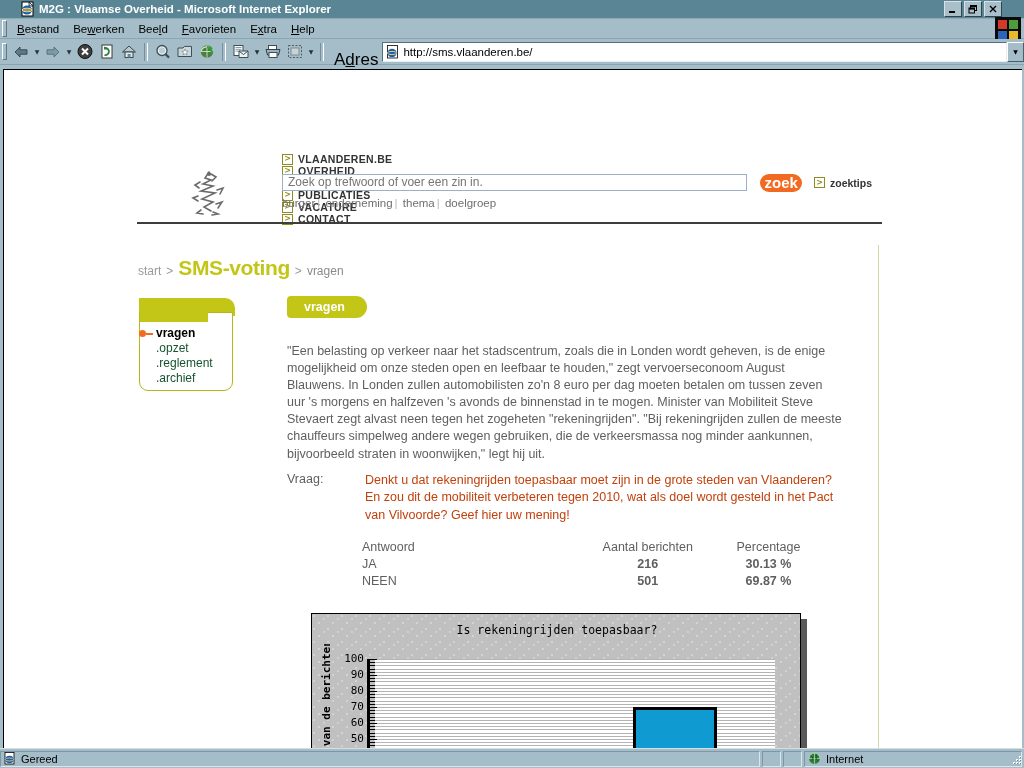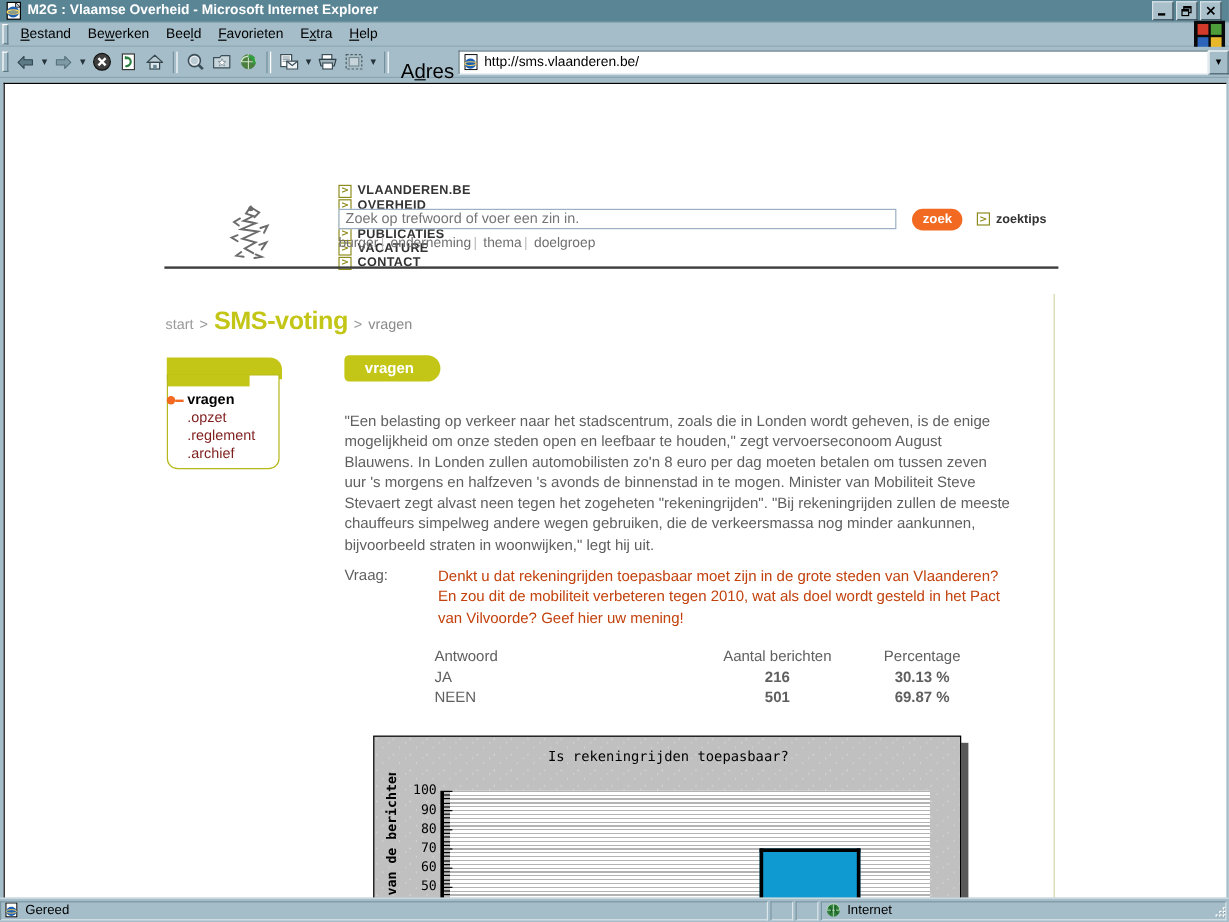--- a/index.html
+++ b/index.html
@@ -10,21 +10,21 @@
     font-family:"Liberation Sans", sans-serif;
     font-size:11px;
     -webkit-font-smoothing:none;
   }
   
   #titlebar{
     height:18px;
     background:linear-gradient(to bottom,#5a8595 0%,#5a8595 100%);
     background-color:#4e7d8d;
     display:flex;align-items:center;
-    padding:0 4px;
+    padding:0 20px;
     border-bottom:1px solid #8fa9b5;
   }
   #titlebar .tb-icon{
     width:16px;height:16px;margin-right:3px;flex:none;
     position:relative;
   }
   #titlebar .title-text{
     color:#ffffff;font-weight:bold;font-size:11.5px;
     font-family:"Liberation Sans", sans-serif;
     flex:1;white-space:nowrap;overflow:hidden;
@@ -108,21 +108,21 @@
   #searchbox{
     width:470px;height:17px;background:#ffffff;
     border:1px solid #9bb0c4;
     font-size:12px;color:#8e8e8e;
     font-family:"Liberation Sans",sans-serif;
     padding:0 0 0 5px;line-height:17px;box-sizing:border-box;
     outline:none;
   }
   #zoekbtn{
     margin-left:13px;width:42px;height:18px;border-radius:9px;
-    background:#f26a21;color:#ffffff;font-size:11px;font-weight:bold;
+    background:#f26a21;color:#ffffff;font-size:15px;font-weight:bold;
     display:flex;align-items:center;justify-content:center;
     border:none;cursor:pointer;font-family:"Liberation Sans",sans-serif;
   }
   #zoektips{margin-left:12px;display:flex;align-items:center;}
   #zoektips .zt-label{font-size:10.5px;font-weight:bold;color:#333;}
   #subnav{position:absolute;left:278px;top:127px;font-size:11.5px;color:#6f6f6f;}
   #subnav span.sep{color:#b9b9b9;padding:0 2px;}
   #hdr-rule{position:absolute;left:133px;top:152px;width:745px;height:2px;background:#3d3d3d;}
   
   #crumb{position:absolute;left:134px;top:186px;display:flex;align-items:baseline;}
@@ -132,21 +132,21 @@
   #crumb .c-last{font-size:12px;color:#8a8a8a;}
   
   #sidebar{position:absolute;left:135px;top:228px;width:96px;height:95px;}
   #sb-tab{position:absolute;left:0;top:0;width:96px;height:18px;
     background:#c3c617;border-radius:0 10px 0 0;}
   #sb-box{position:absolute;left:0;top:14px;width:94px;height:79px;
     background:#ffffff;border:1px solid #b5b81a;border-radius:0 0 9px 9px;
     box-sizing:border-box;}
   #sb-tab2{position:absolute;left:1px;top:14px;width:68px;height:10px;background:#c3c617;}
   #sb-list{position:absolute;left:6px;top:28px;}
-  .sb-item{font-size:12px;color:#7f1d1d;line-height:15px;white-space:nowrap;position:relative;padding-left:11px;}
+  .sb-item{font-size:12px;color:#14532d;line-height:15px;white-space:nowrap;position:relative;padding-left:11px;}
   .sb-item.active{font-weight:bold;color:#000000;}
   .sb-dot{position:absolute;left:-6px;top:4px;width:7px;height:7px;border-radius:50%;background:#f26a21;}
   .sb-dash{position:absolute;left:1px;top:7px;width:7px;height:2px;background:#f26a21;}
   
   #content-rule{position:absolute;left:874px;top:175px;width:1px;height:503px;background:#d4d6a6;}
   #vragen-tab{position:absolute;left:283px;top:226px;width:80px;height:22px;
     background:#c3c617;border-radius:4px 11px 11px 4px;
     display:flex;align-items:center;padding-left:17px;box-sizing:border-box;}
   #vragen-tab .vt-label{font-size:12.5px;font-weight:bold;color:#ffffff;}
   #bodytext{position:absolute;left:283px;top:273px;width:556px;
@@ -196,21 +196,21 @@
   
   #statusbar{
     position:absolute;left:0;bottom:0;width:1024px;height:19px;
     background:#a5bdc8;display:flex;align-items:center;
     border-top:1px solid #d3e0e6;
   }
   .sb-pane{height:16px;display:flex;align-items:center;
     border-top:1px solid #7b97a3;border-left:1px solid #7b97a3;
     border-right:1px solid #dbe6eb;border-bottom:1px solid #dbe6eb;
     box-sizing:border-box;margin-right:2px;padding:0 3px;font-size:11px;color:#000;}
-  #sp-main{flex:none;width:640px;}
+  #sp-main{flex:none;width:760px;}
   #sp-a{width:19px;}
   #sp-b{width:19px;}
   #sp-zone{flex:1;}
   .mini-ie{width:13px;height:13px;margin-right:4px;flex:none;position:relative;}
   .globe{width:13px;height:13px;margin-right:5px;flex:none;}
   #grip{position:absolute;right:1px;bottom:1px;width:14px;height:14px;}
 </style>
 </head>
 <body>
 

